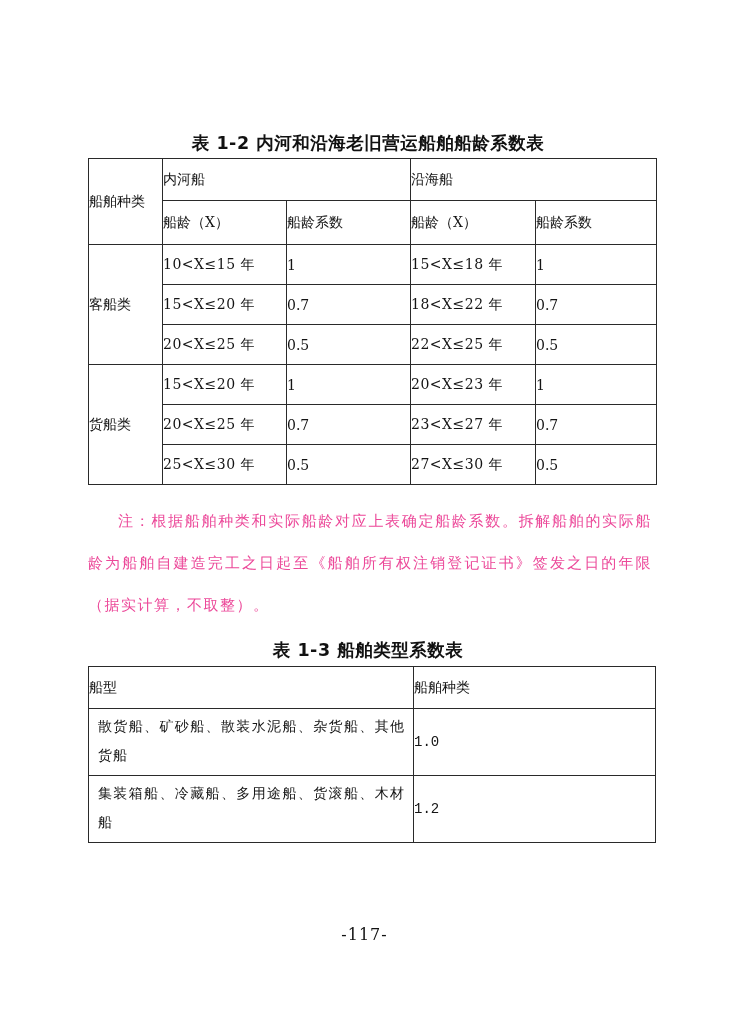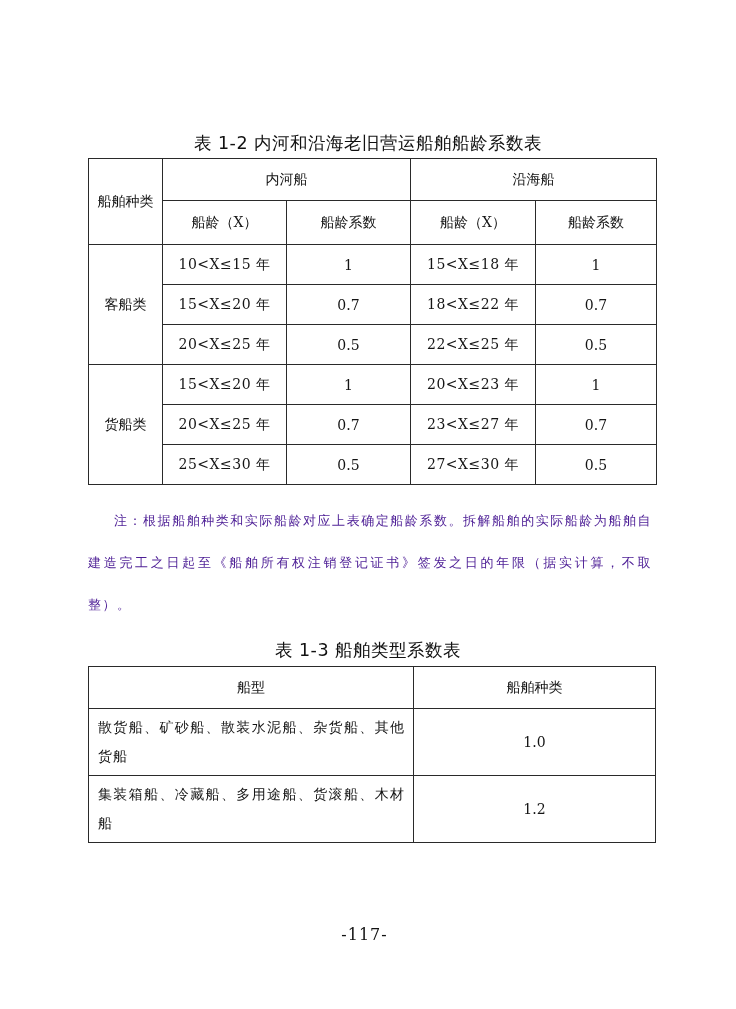--- a/index.html
+++ b/index.html
@@ -12,67 +12,67 @@
   .page {
     position: relative;
     width: 736px;
     height: 1009px;
     background: #ffffff;
     overflow: hidden;
   }
   .doc-title {
     text-align: center;
     font-family: "DejaVu Sans", "Liberation Sans", sans-serif;
-    font-weight: normal;
+    font-weight: bold;
     font-size: 17.5px;
     letter-spacing: 0.5px;
     color: #111111;
   }
   .title-1 { padding-top: 131px; }
   .title-2 { margin-top: 12px; }
 
   table {
     border-collapse: collapse;
     table-layout: fixed;
     margin-left: 88px;
     font-size: 14px;
   }
   td {
     border: 1px solid #2a2a2a;
-    text-align: center;
+    text-align: left;
     vertical-align: middle;
     overflow: hidden;
   }
   
   .tbl-age { width: 568px; margin-top: 3px; }
   .tbl-age .c0 { width: 74px; }
   .tbl-age .c1 { width: 124px; }
   .tbl-age .c2 { width: 124px; }
   .tbl-age .c3 { width: 125px; }
   .tbl-age .c4 { width: 121px; }
   .tbl-age tr.hr1 { height: 42px; }
   .tbl-age tr.hr2 { height: 44px; }
   .tbl-age tr.dr  { height: 40px; }
   .age-expr { letter-spacing: 0.5px; }
 
   
   .note {
     margin: 15px 84px 0 88px;
     width: 564px;
-    font-size: 13px;
+    font-size: 15px;
     line-height: 42px;
     text-align: justify;
     text-justify: inter-character;
     text-indent: 2em;
     letter-spacing: 1.5px;
-    color: #4c1d95;
+    color: #ec4899;
   }
 
   
-  .tbl-type { width: 567px; margin-top: 4px; }
+  .tbl-type { width: 567px; margin-top: 4px; font-family: Liberation Mono, monospace; }
   .tbl-type .tc0 { width: 325px; }
   .tbl-type .tc1 { width: 242px; }
   .tbl-type tr.thr { height: 42px; }
   .tbl-type tr.tr1 { height: 61px; }
   .tbl-type tr.tr2 { height: 57px; }
   .tbl-type tr.tr3 { height: 89px; }
   .tbl-type td.type-cell {
     text-align: justify;
     text-justify: inter-character;
     padding: 4px 8px 4px 9px;

